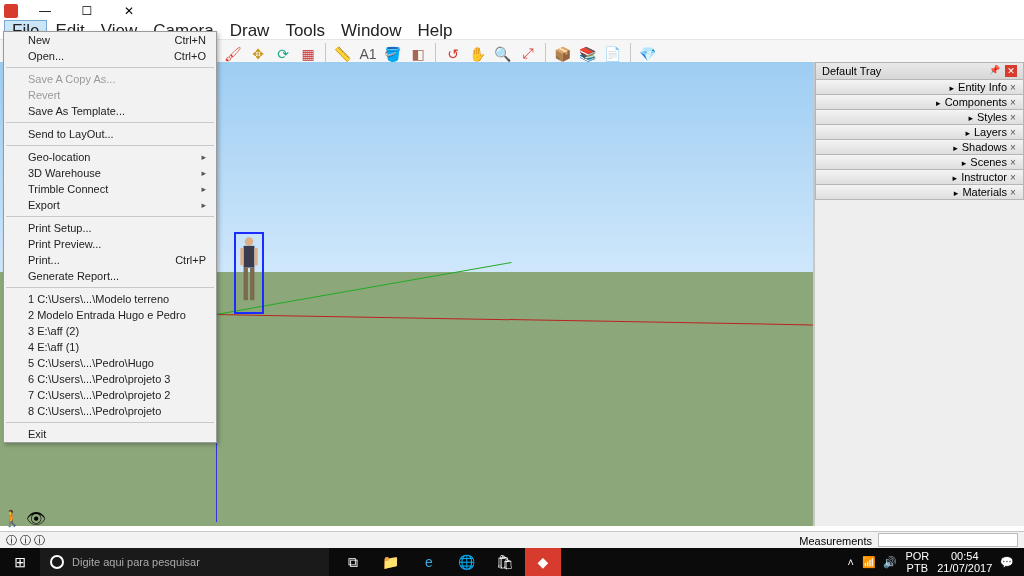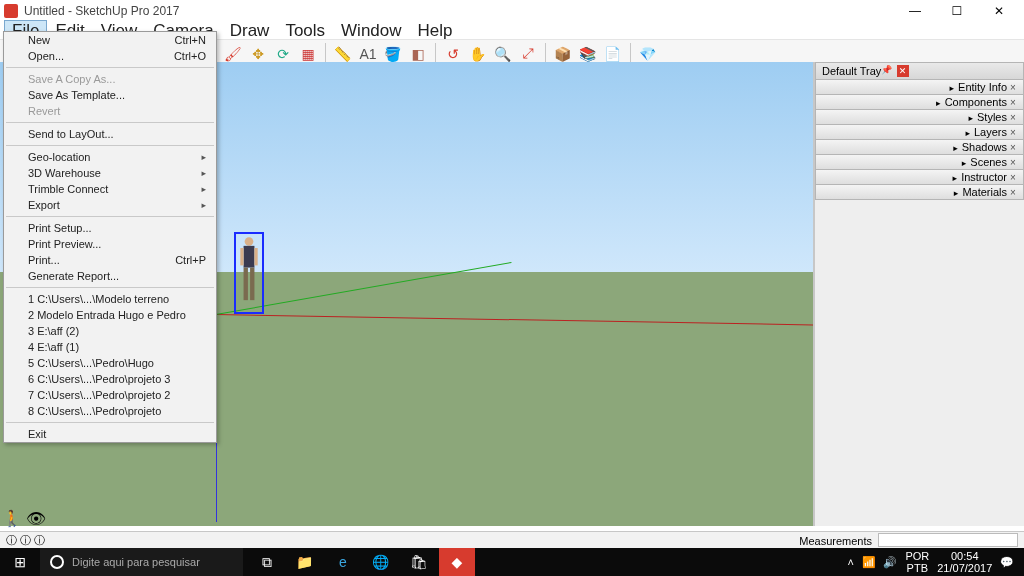--- a/index.html
+++ b/index.html
@@ -23,54 +23,53 @@
 .sky { position: absolute; top: 0; left: 0; right: 0; height: 210px; background: linear-gradient(#9ecdf2, #cfe7fb); }
 .ground { position: absolute; top: 210px; left: 0; right: 0; bottom: 0; background: #8ca77a; }
 .axis { position: absolute; }
 .axis.red { top: 252px; left: 216px; width: 600px; height: 1px; background: #b22; transform-origin: left; transform: rotate(1deg); }
 .axis.green { top: 252px; left: 216px; width: 300px; height: 1px; background: #2a2; transform-origin: left; transform: rotate(-10deg); }
 .axis.blue { top: 0; left: 216px; width: 1px; height: 460px; background: #33d; }
 .figure { position: absolute; top: 170px; left: 234px; width: 30px; height: 82px; border: 2px solid #1a2cff; display: flex; align-items: center; justify-content: center; }
 .figure svg { width: 22px; height: 76px; }
 
 .tray { width: 210px; background: #eee; border-left: 1px solid #c7c7c7; }
-.tray-title { background: linear-gradient(#e9e9e9,#d7d7d7); border: 1px solid #b5b5b5; padding: 2px 6px; display: flex; align-items: center; font-size: 11px; }
+.tray-title { background: linear-gradient(#e9e9e9,#d7d7d7); border: 1px solid #b5b5b5; padding: 2px 6px; display: flex; align-items: center; justify-content: space-between; font-size: 11px; }
 .tray-title .pin { font-size: 9px; }
 .tray-title .close { background: #d73b2e; color: #fff; width: 12px; height: 12px; font-size: 9px; display: flex; align-items: center; justify-content: center; }
 .panel-head { background: linear-gradient(#f4f4f4,#dedede); border: 1px solid #b5b5b5; border-top: none; padding: 1px 4px; display: flex; align-items: center; justify-content: flex-end; font-size: 11px; }
 .panel-head .chev { font-size: 9px; margin-right: 4px; }
 .panel-head .x { width: 12px; text-align: center; font-size: 10px; color: #555; }
 
 .file-menu { position: absolute; top: 31px; left: 3px; width: 214px; background: #f2f2f2; border: 1px solid #9a9a9a; box-shadow: 2px 2px 4px rgba(0,0,0,0.25); z-index: 50; }
 .file-menu .mi { padding: 2px 10px 2px 24px; display: flex; justify-content: space-between; align-items: center; font-size: 12px; color: #222; }
 .file-menu .mi.disabled { color: #9a9a9a; }
 .file-menu .mi .sub { font-size: 9px; color: #555; }
 .file-menu .msep { height: 1px; background: #c9c9c9; margin: 3px 2px; }
 .statusbar { position: absolute; left: 0; right: 0; bottom: 28px; height: 17px; background: #f2f2f2; border-top: 1px solid #c7c7c7; display: flex; align-items: center; padding: 0 6px; justify-content: space-between; font-size: 11px; }
 .statusbar .right { display: flex; align-items: flex-end; gap: 6px; }
 .statusbar .mbox { width: 140px; height: 14px; border: 1px solid #bbb; background: #fff; }
 
 .taskbar { position: absolute; left: 0; right: 0; bottom: 0; height: 28px; background: #0b0b0b; display: flex; align-items: center; color: #fff; }
 .taskbar .start { width: 40px; display: flex; justify-content: center; font-size: 14px; }
-.taskbar .search { display: flex; align-items: center; background: #1a1a1a; height: 28px; padding: 0 10px; width: 203px; gap: 8px; color: #aaa; font-size: 12px; }
+.taskbar .search { display: flex; align-items: center; background: #1a1a1a; height: 28px; padding: 0 10px; width: 289px; gap: 8px; color: #aaa; font-size: 12px; }
 .taskbar .search .circ { width: 14px; height: 14px; border: 2px solid #fff; border-radius: 50%; }
 .taskbar .ticons { display: flex; gap: 2px; margin-left: 6px; }
 .taskbar .ticon { width: 36px; height: 28px; display: flex; align-items: center; justify-content: center; font-size: 14px; }
 .taskbar .spacer { flex: 1; }
 .taskbar .systray { display: flex; align-items: center; gap: 8px; padding-right: 10px; font-size: 10px; }
 .taskbar .clock { text-align: center; line-height: 1.1; }
 
 .help-indicator { position: absolute; left: 2px; bottom: 48px; display: flex; gap: 4px; align-items: center; }
 </style>
 </head>
 <body>
 
 <div class="titlebar">
   <div class="app-icon"></div>
-  <div class="title">Untitled - SketchUp Pro 2017</div>
   <div class="win-btn">—</div>
   <div class="win-btn">☐</div>
   <div class="win-btn">✕</div>
 </div>
 
 <div class="menubar">
   <div class="item active">File</div>
   <div class="item">Edit</div>
   <div class="item">View</div>
   <div class="item">Camera</div>
@@ -109,25 +108,25 @@
       <span>Ctrl+N</span>
     </div>
   <div class="mi">
       <span>Open...</span>
       <span>Ctrl+O</span>
     </div>
   <div class="msep"></div>
   <div class="mi disabled">
       <span>Save A Copy As...</span>
     </div>
-  <div class="mi">
-      <span>Save As Template...</span>
-    </div>
   <div class="mi disabled">
       <span>Revert</span>
+    </div>
+  <div class="mi">
+      <span>Save As Template...</span>
     </div>
   <div class="msep"></div>
   <div class="mi">
       <span>Send to LayOut...</span>
     </div>
   <div class="msep"></div>
   <div class="mi">
       <span>Geo-location</span>
       <span class="sub">▸</span>
     </div>

